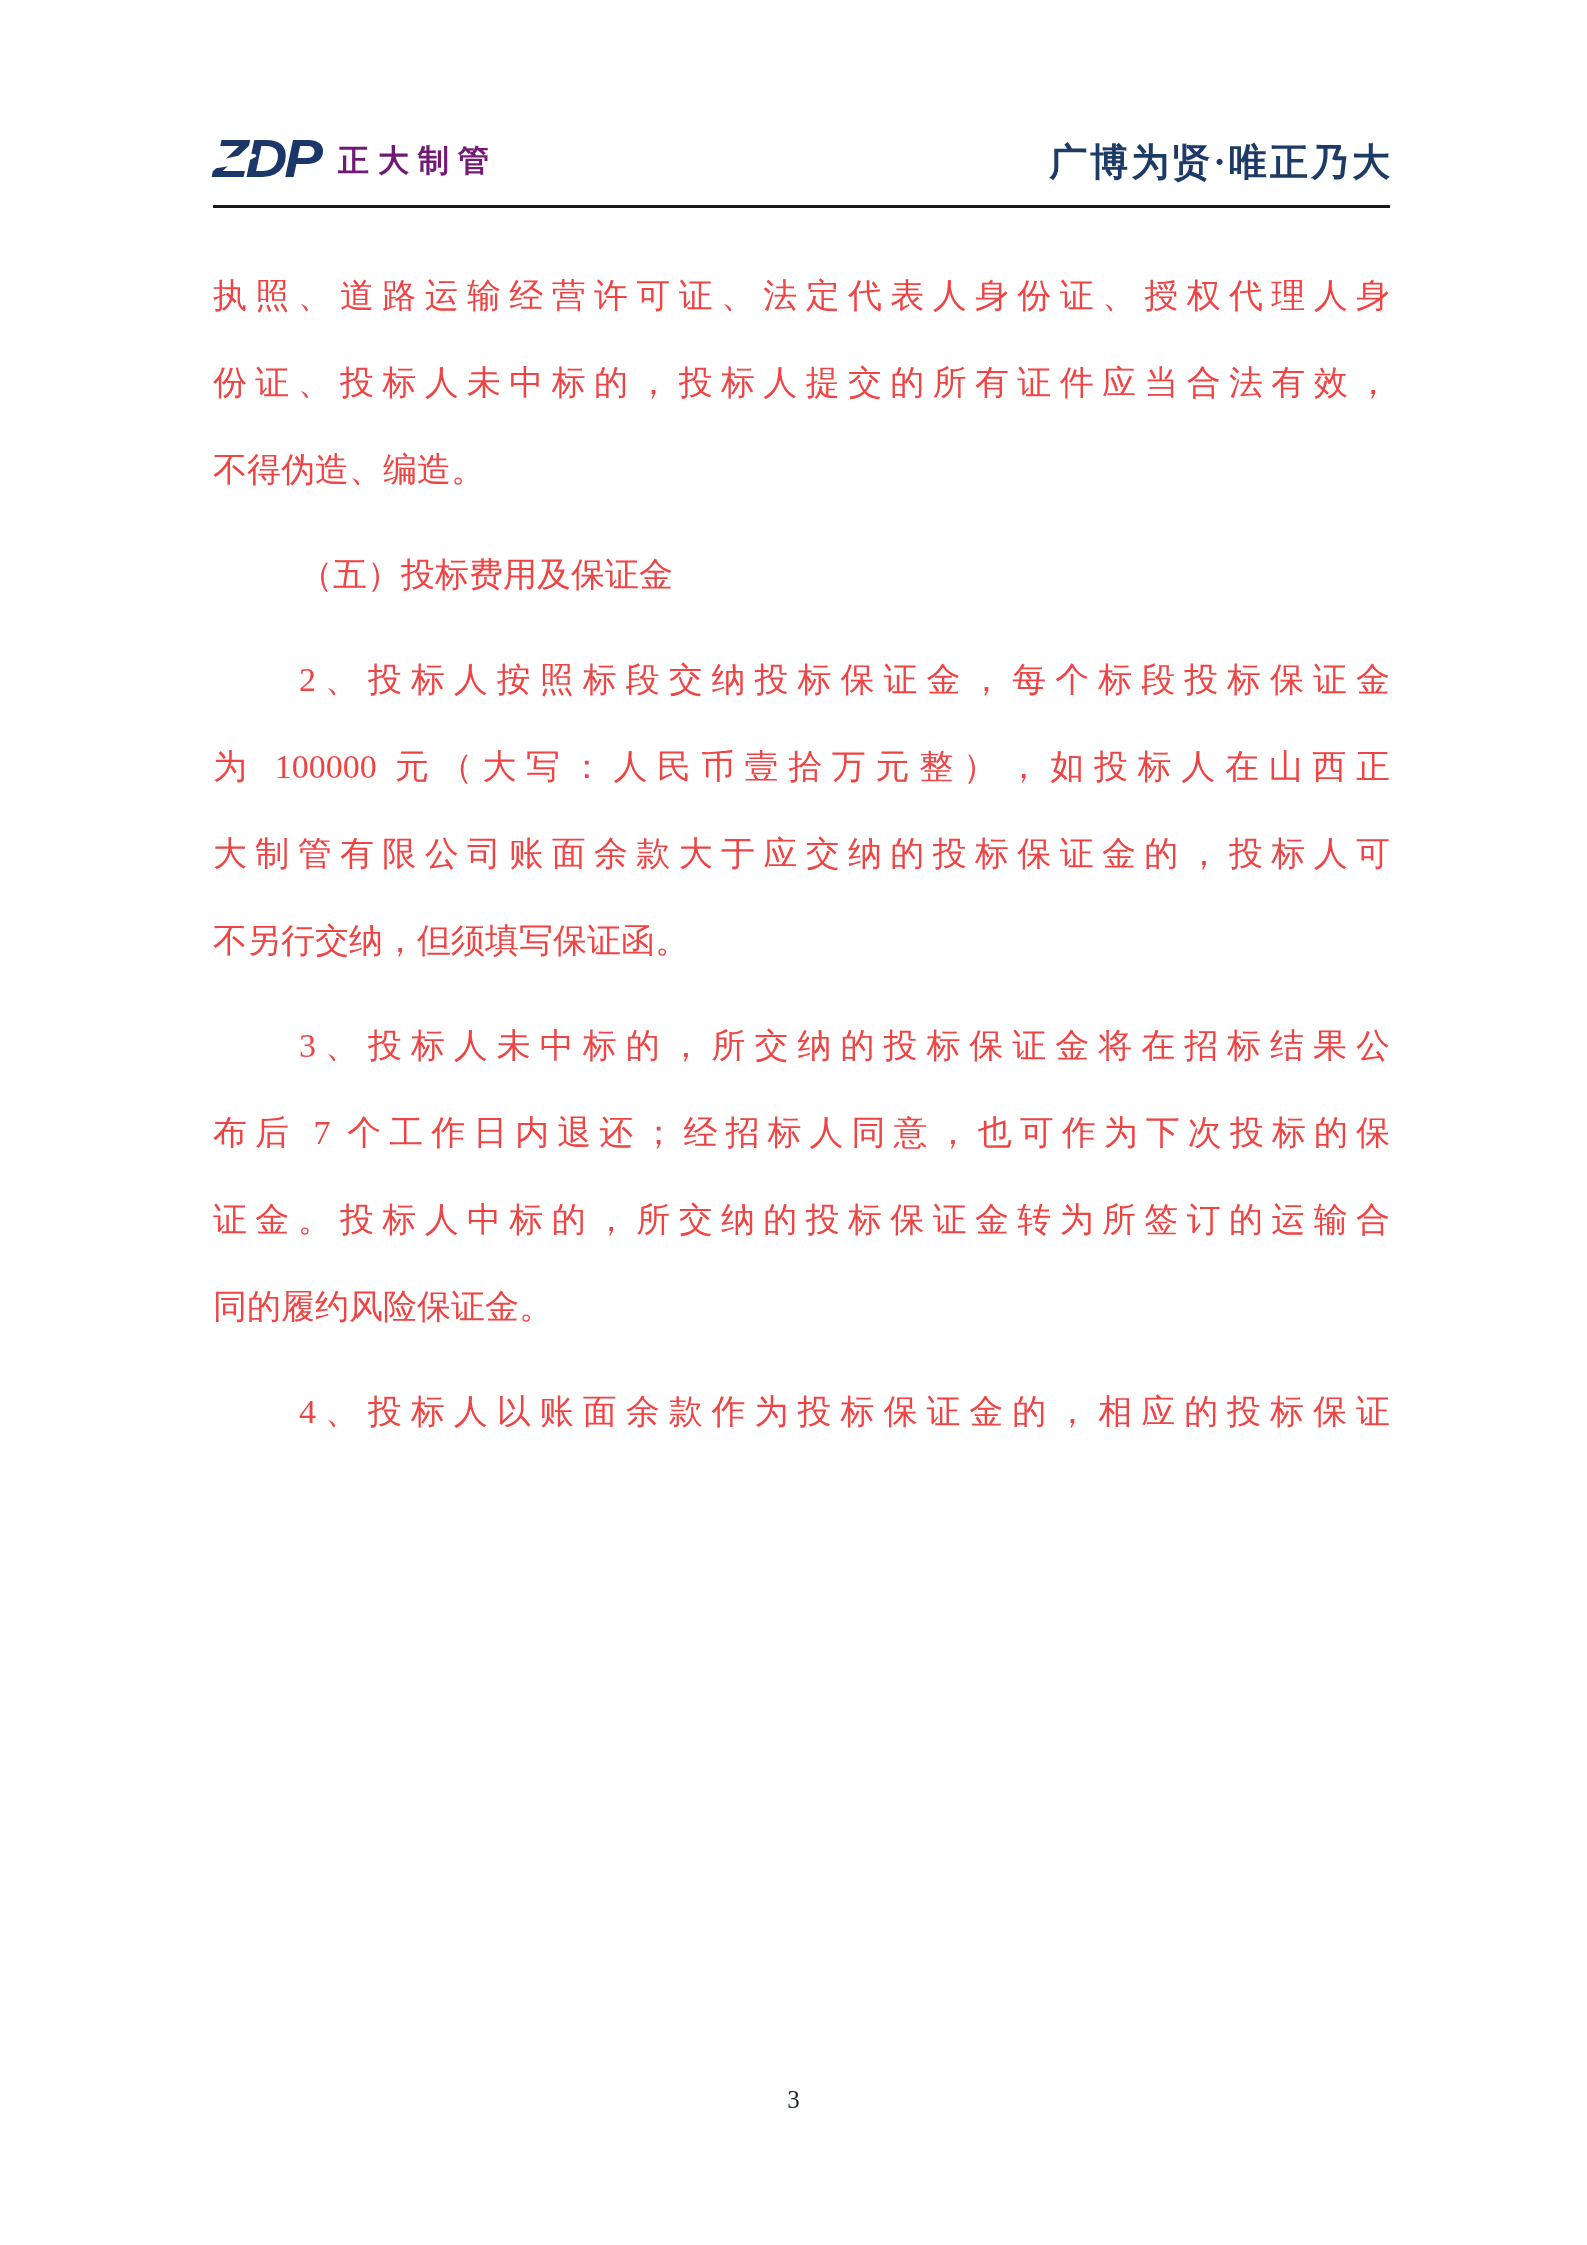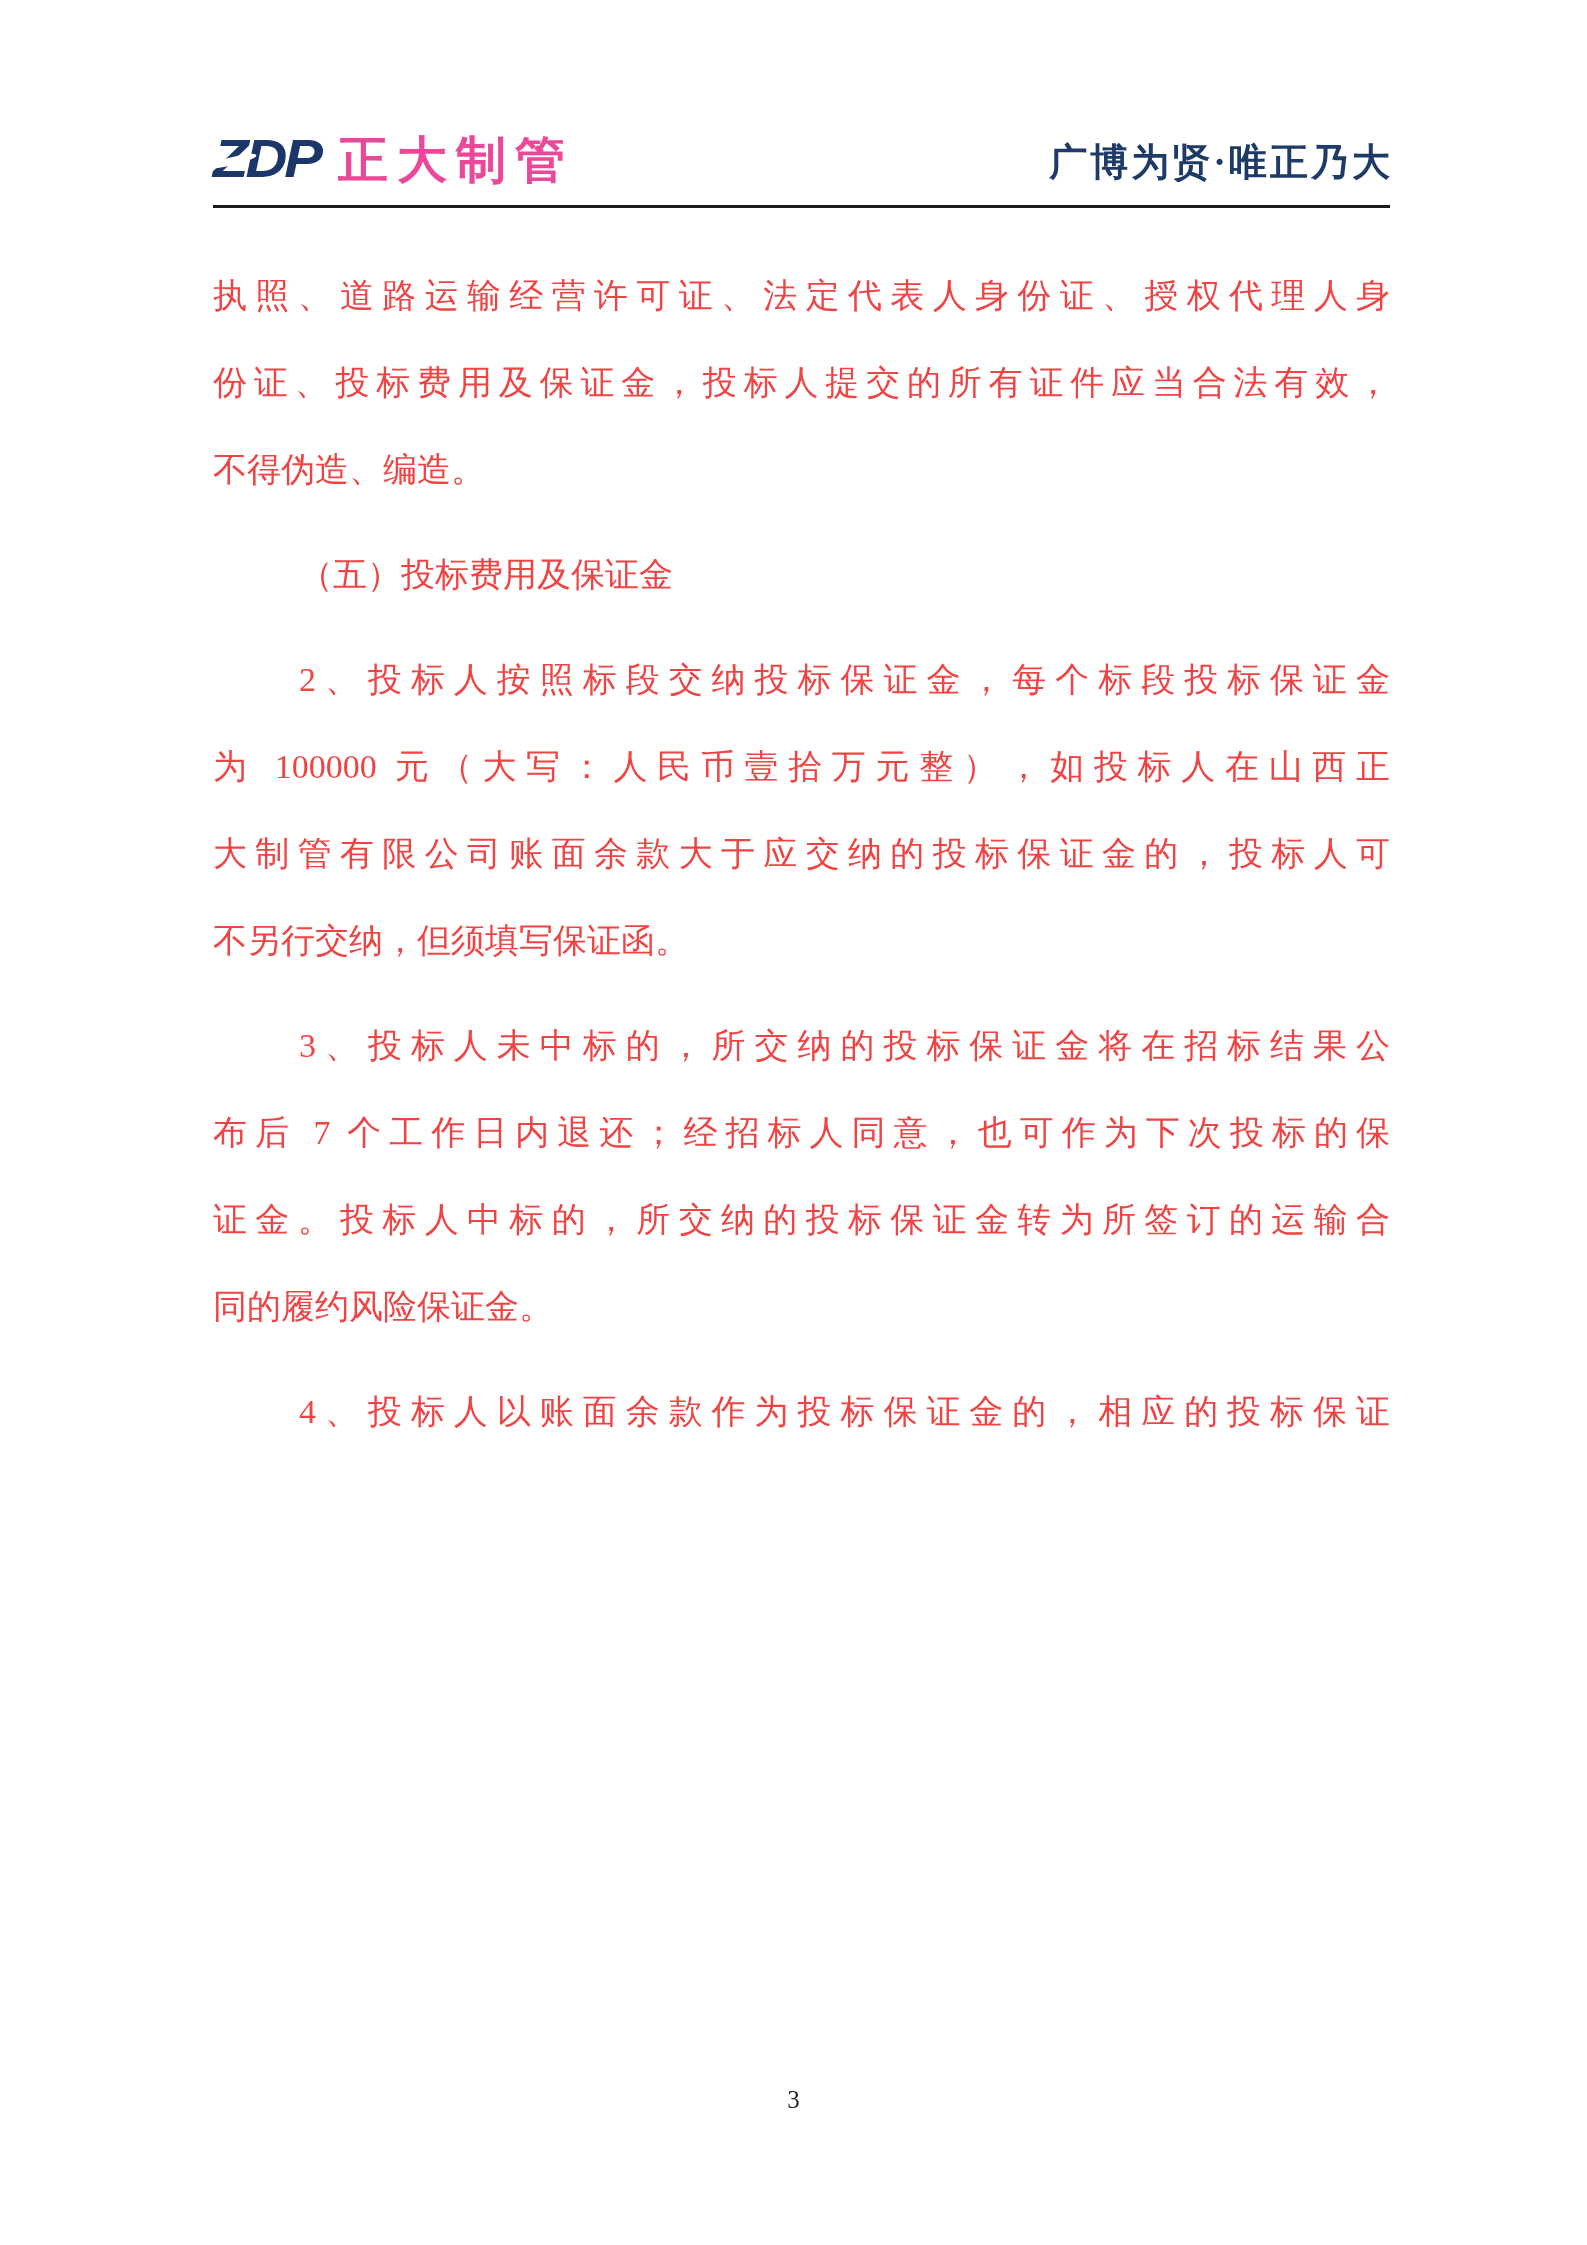--- a/index.html
+++ b/index.html
@@ -48,23 +48,23 @@
     top: 27px;
     width: 48px;
     height: 8px;
     background: #ffffff;
     transform: rotate(-14deg);
     border-radius: 50% / 60%;
   }
   .logo-company {
     font-family: "Liberation Sans", "DejaVu Sans", sans-serif;
     font-weight: bold;
-    font-size: 50px;
+    font-size: 31px;
     letter-spacing: 9px;
-    color: #ec4899;
+    color: #701a75;
     line-height: 1;
     margin-left: 18px;
     transform: translateY(1px);
     display: inline-block;
     text-align: center;
   }
   .header-slogan {
     position: absolute;
     left: 1003px;
     top: 143px;
@@ -135,21 +135,21 @@
     <span class="logo-company">正大制管</span>
   </div>
 
   <div class="header-slogan">广博为贤·唯正乃大</div>
 
   <div class="header-rule"></div>
 
   <div class="doc-body" id="doc-body">
       <div class="para">
         <div class="t-line">执照、道路运输经营许可证、法定代表人身份证、授权代理人身</div>
-        <div class="t-line">份证、投标费用及保证金，投标人提交的所有证件应当合法有效，</div>
+        <div class="t-line">份证、投标人未中标的，投标人提交的所有证件应当合法有效，</div>
         <div class="t-line end">不得伪造、编造。</div>
       </div>
       <div class="para">
         <div class="t-line indent end">（五）投标费用及保证金</div>
       </div>
       <div class="para">
         <div class="t-line indent">2、投标人按照标段交纳投标保证金，每个标段投标保证金</div>
         <div class="t-line">为 100000 元（大写：人民币壹拾万元整），如投标人在山西正</div>
         <div class="t-line">大制管有限公司账面余款大于应交纳的投标保证金的，投标人可</div>
         <div class="t-line end">不另行交纳，但须填写保证函。</div>

